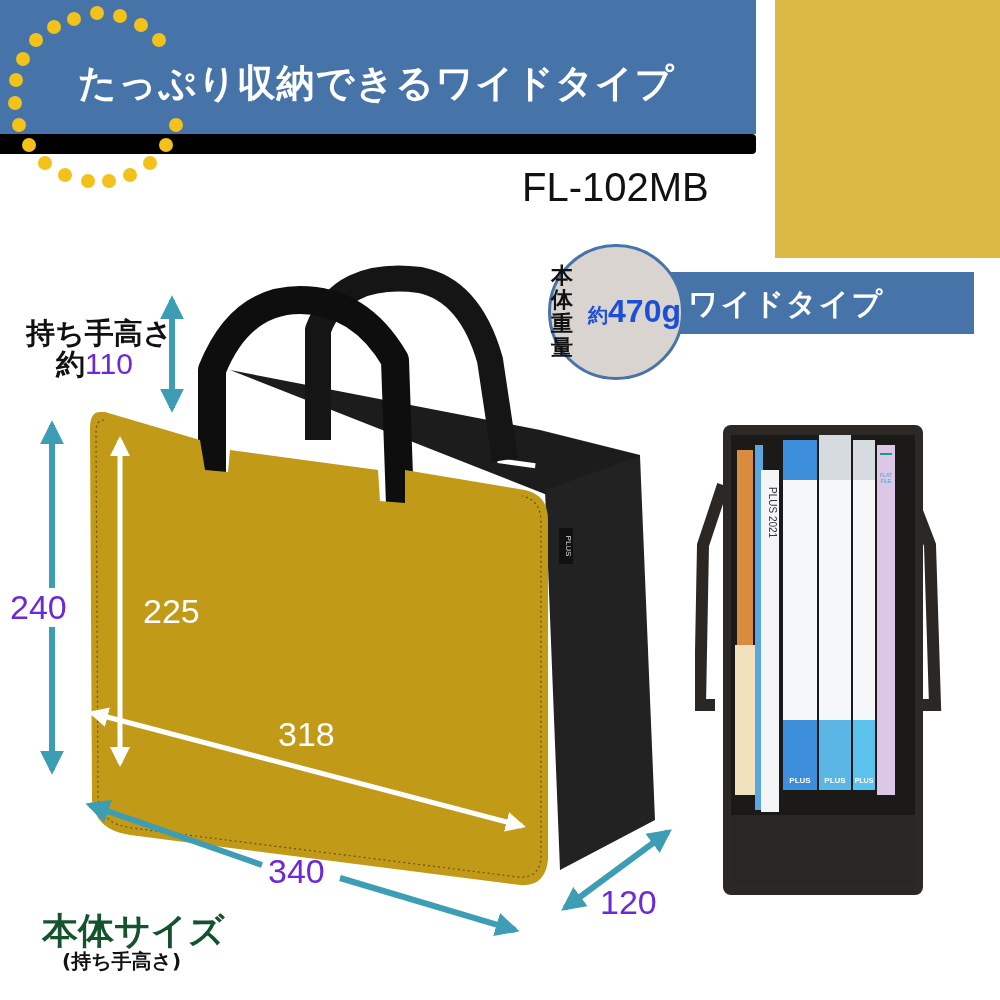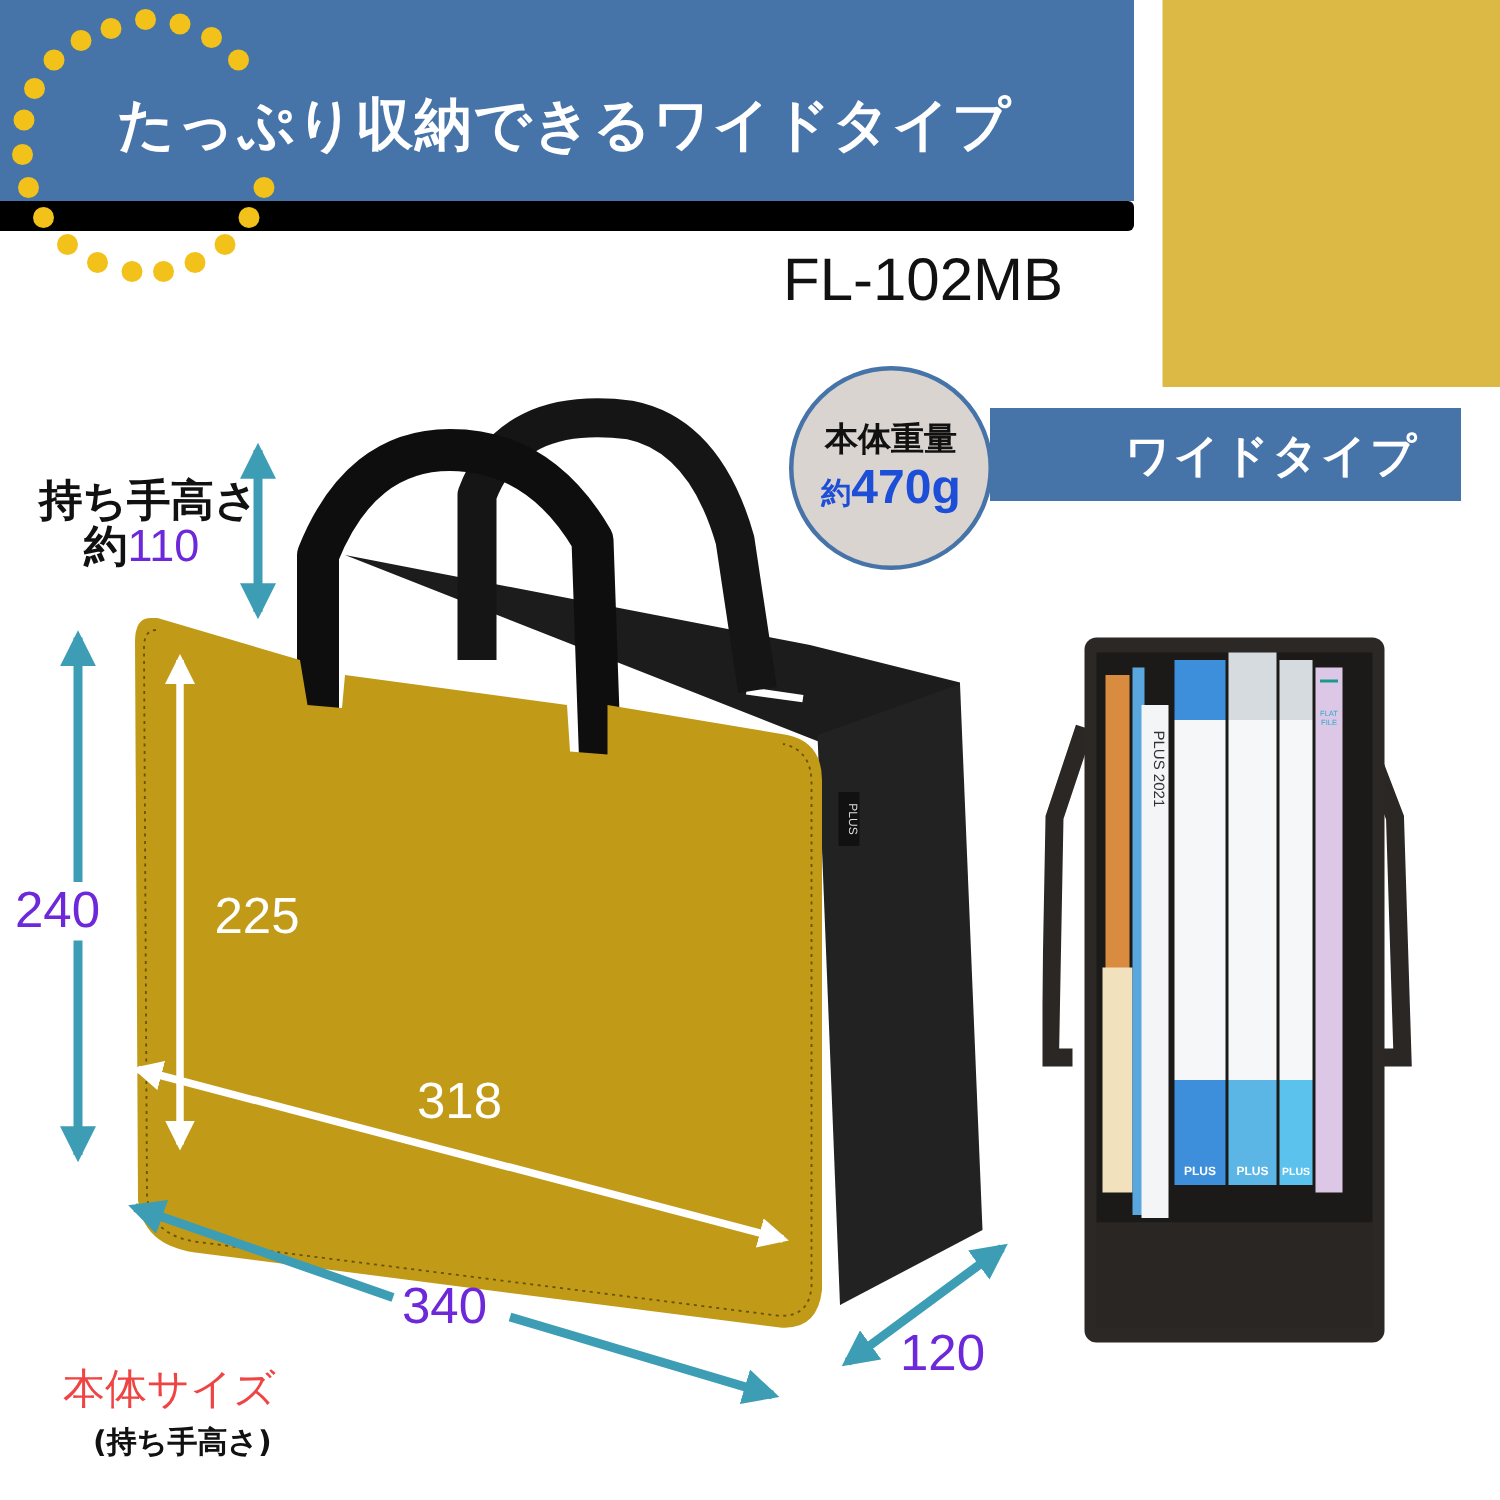--- a/index.html
+++ b/index.html
@@ -10,35 +10,35 @@
   
   .banner { left:0; top:0; width:756px; height:134px; background:#4673a8; }
   .banner-bar { left:0; top:134px; width:756px; height:20px; background:#000; border-radius:0 4px 4px 0; }
   .banner-title { left:78px; top:58px; color:#fff; font-size:38px; font-weight:bold; letter-spacing:1px; white-space:nowrap; }
   .dot { width:14px; height:14px; border-radius:50%; background:#f2c21a; }
 
   .swatch { left:775px; top:0; width:225px; height:258px; background:#dbb944; }
 
   .model { left:522px; top:165px; font-family:"Liberation Sans", sans-serif; font-size:40px; color:#111; }
 
-  .weight-circle { left:526px; top:244px; width:136px; height:136px; border-radius:50%;
+  .weight-circle { left:548px; top:244px; width:136px; height:136px; border-radius:50%;
                    background:#d9d4cf; border:3px solid #4673a8; box-sizing:border-box; z-index:3;
-                   display:flex; flex-direction:column; align-items:center; justify-content:center; }
+                   display:flex; flex-direction:row; align-items:center; justify-content:center; }
   .weight-label { font-size:22px; font-weight:bold; color:#111; line-height:1.1; }
   .weight-value { color:#1d4ed8; line-height:1.1; white-space:nowrap; }
   .weight-value .pre { font-size:20px; font-weight:bold; }
   .weight-value .num { font-size:32px; font-weight:bold; font-family:"Liberation Sans", sans-serif; }
   .type-tag { left:660px; top:272px; width:314px; height:62px; background:#4673a8; z-index:2; }
-  .type-tag-text { left:750px; top:284px; color:#fff; font-size:30px; font-weight:bold; z-index:4; letter-spacing:2px; }
+  .type-tag-text { left:688px; top:284px; color:#fff; font-size:30px; font-weight:bold; z-index:4; letter-spacing:2px; }
 
   .dim-label { color:#6d28d9; font-family:"Liberation Sans", sans-serif; font-size:34px; white-space:nowrap; }
   .dim-white { color:#fff; font-family:"Liberation Sans", sans-serif; font-size:34px; white-space:nowrap; }
   .jp-label { color:#111; font-size:29px; font-weight:bold; white-space:nowrap; }
 
-  .size-title { left:42px; top:907px; font-size:28px; font-weight:normal; color:#ef4444; }
+  .size-title { left:42px; top:907px; font-size:36px; font-weight:bold; color:#14532d; }
   .size-unit { left:62px; top:948px; font-size:20px; font-weight:bold; color:#111; }
 </style>
 </head>
 <body>
 
 <div class="abs banner"></div>
 <div class="abs banner-bar"></div>
 
 <div>
   <div class="abs dot" style="left:90px;top:6px"></div>

